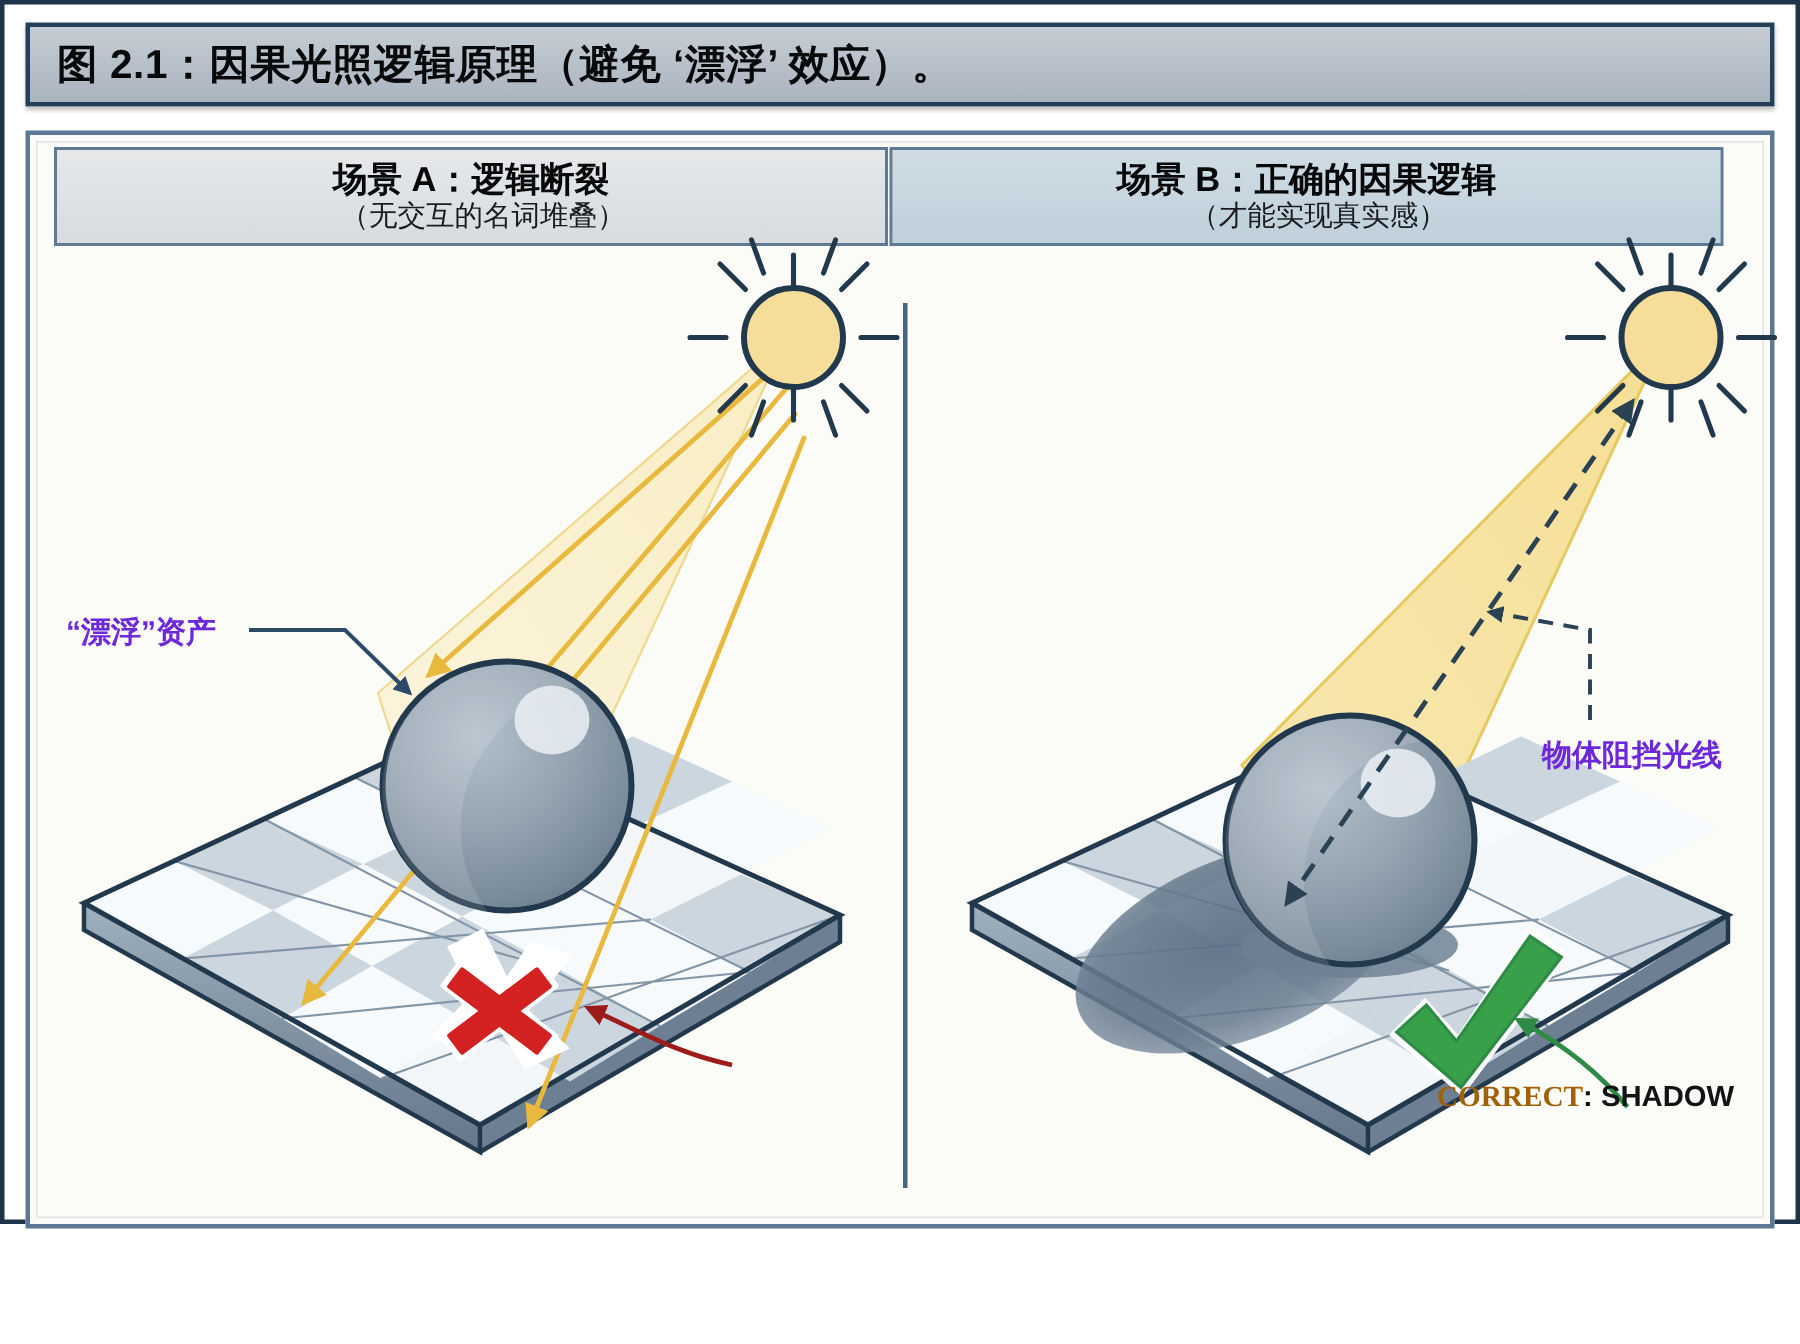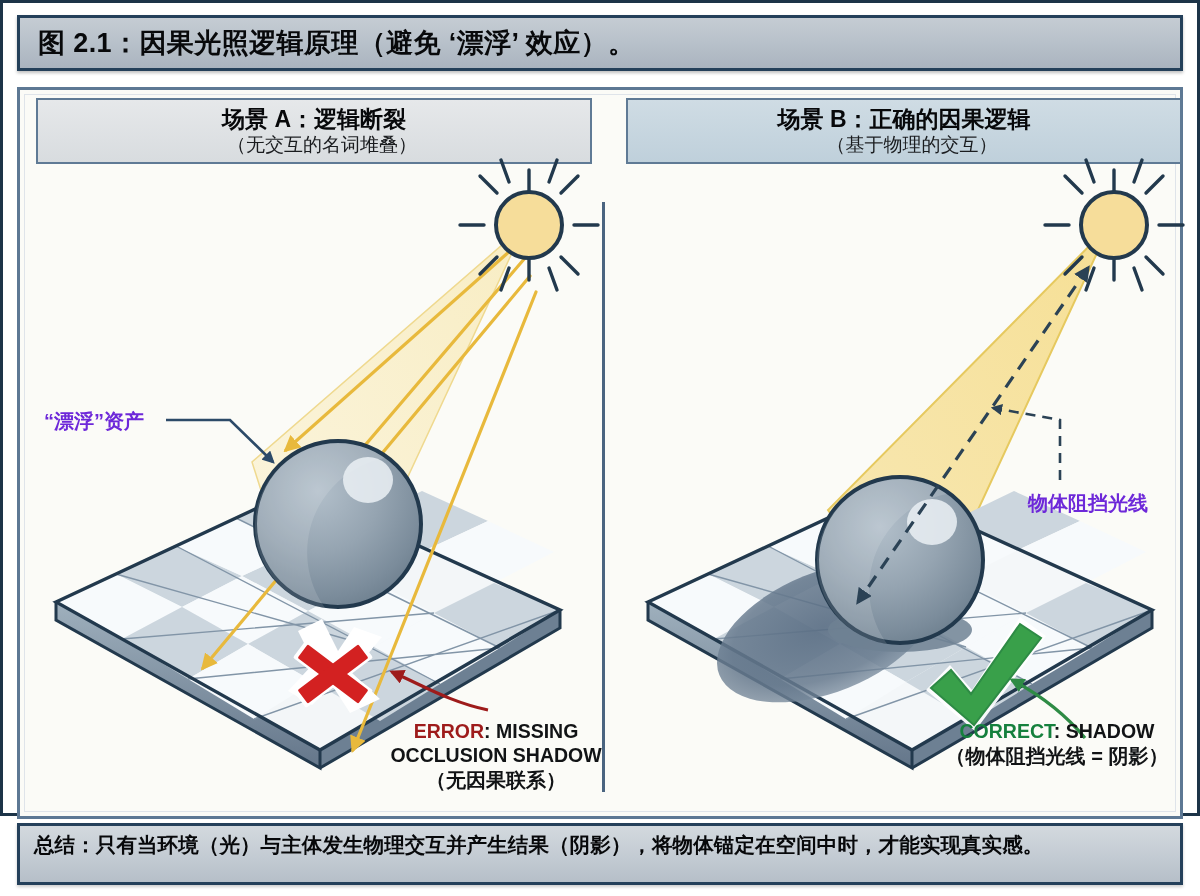--- a/index.html
+++ b/index.html
@@ -46,33 +46,33 @@
   }
   
   .phead{
     position:absolute;top:8px;height:66px;
     box-sizing:border-box;
     border:2px solid #5f7a95;
     display:flex;flex-direction:column;align-items:center;justify-content:center;
     line-height:1.18;
   }
   .phead.a{left:16px;width:556px;background:linear-gradient(180deg,#e6e8ea 0%,#d8dcdf 100%);}
-  .phead.b{left:606px;width:556px;background:linear-gradient(180deg,#cfdce4 0%,#bfd0db 100%);}
+  .phead.b{left:573px;width:556px;background:linear-gradient(180deg,#cfdce4 0%,#bfd0db 100%);}
   .phead .h1{font-size:23px;font-weight:bold;color:#07080a;white-space:nowrap;}
   .phead .h2{font-size:19px;color:#1a1c1f;white-space:nowrap;margin-top:1px;margin-left:16px;}
   
   .stage{position:absolute;top:0;left:0;width:1166px;height:732px;}
   .stage svg{position:absolute;left:0;top:0;}
   
   .caption{
     position:absolute;text-align:center;line-height:1.22;
     font-size:19.5px;font-weight:bold;color:#111315;white-space:nowrap;
   }
   .caption .kw-err{color:#9e1b1b;}
-  .caption .kw-ok{color:#15803d;}
+  .caption .kw-ok{color:#a16207;font-family:Liberation Serif, serif;}
   .caption .cn{font-size:20px;font-weight:bold;}
   .label{
     position:absolute;font-size:20px;font-weight:bold;color:#6d28d9;white-space:nowrap;
   }
   
   .summary{
     position:absolute;left:14px;top:820px;width:1166px;height:62px;
     box-sizing:border-box;
     border:3px solid #24405a;
     background:linear-gradient(180deg,#d3d9de 0%,#c3cbd3 55%,#b6bfc8 100%);
@@ -93,21 +93,21 @@
 
   <div class="body">
     <div class="innerline"></div>
 
     <div class="phead a">
       <div class="h1">场景 A：逻辑断裂</div>
       <div class="h2">（无交互的名词堆叠）</div>
     </div>
     <div class="phead b">
       <div class="h1">场景 B：正确的因果逻辑</div>
-      <div class="h2">（基于物理的交互）</div>
+      <div class="h2">（才能实现真实感）</div>
     </div>
 
     <div class="divider"></div>
 
     <div class="stage">
       <svg width="1166" height="732" viewBox="0 0 1166 732">
         <defs>
           <radialGradient id="sphGrad" cx="38%" cy="30%" r="78%">
             <stop offset="0%" stop-color="#b2bfca"></stop>
             <stop offset="48%" stop-color="#95a4b1"></stop>
@@ -311,30 +311,21 @@
             </g>
             <circle cx="1094" cy="135" r="33" fill="#f6dd9a" stroke="#22394d" stroke-width="4"></circle>
           </g>
         </g>
       </svg>
 
       <div class="label" style="left:24px;top:318px;">“漂浮”资产</div>
 
       <div class="label" style="left:1008px;top:400px;">物体阻挡光线</div>
 
-      <div class="caption" style="left:356px;top:630px;width:240px;">
-        <div><span class="kw-err">ERROR</span><span>: MISSING</span></div>
-        <div>OCCLUSION SHADOW</div>
-        <div class="cn">（无因果联系）</div>
-      </div>
 
       <div class="caption" style="left:912px;top:630px;width:250px;">
         <div><span class="kw-ok">CORRECT</span><span>: SHADOW</span></div>
-        <div class="cn">（物体阻挡光线 = 阴影）</div>
       </div>
     </div>
   </div>
 
-  <div class="summary">
-    <span>总结：只有当环境（光）与主体发生物理交互并产生结果（阴影），将物体锚定在空间中时，才能实现真实感。</span>
-  </div>
 
 </div>
 
 </body></html>

